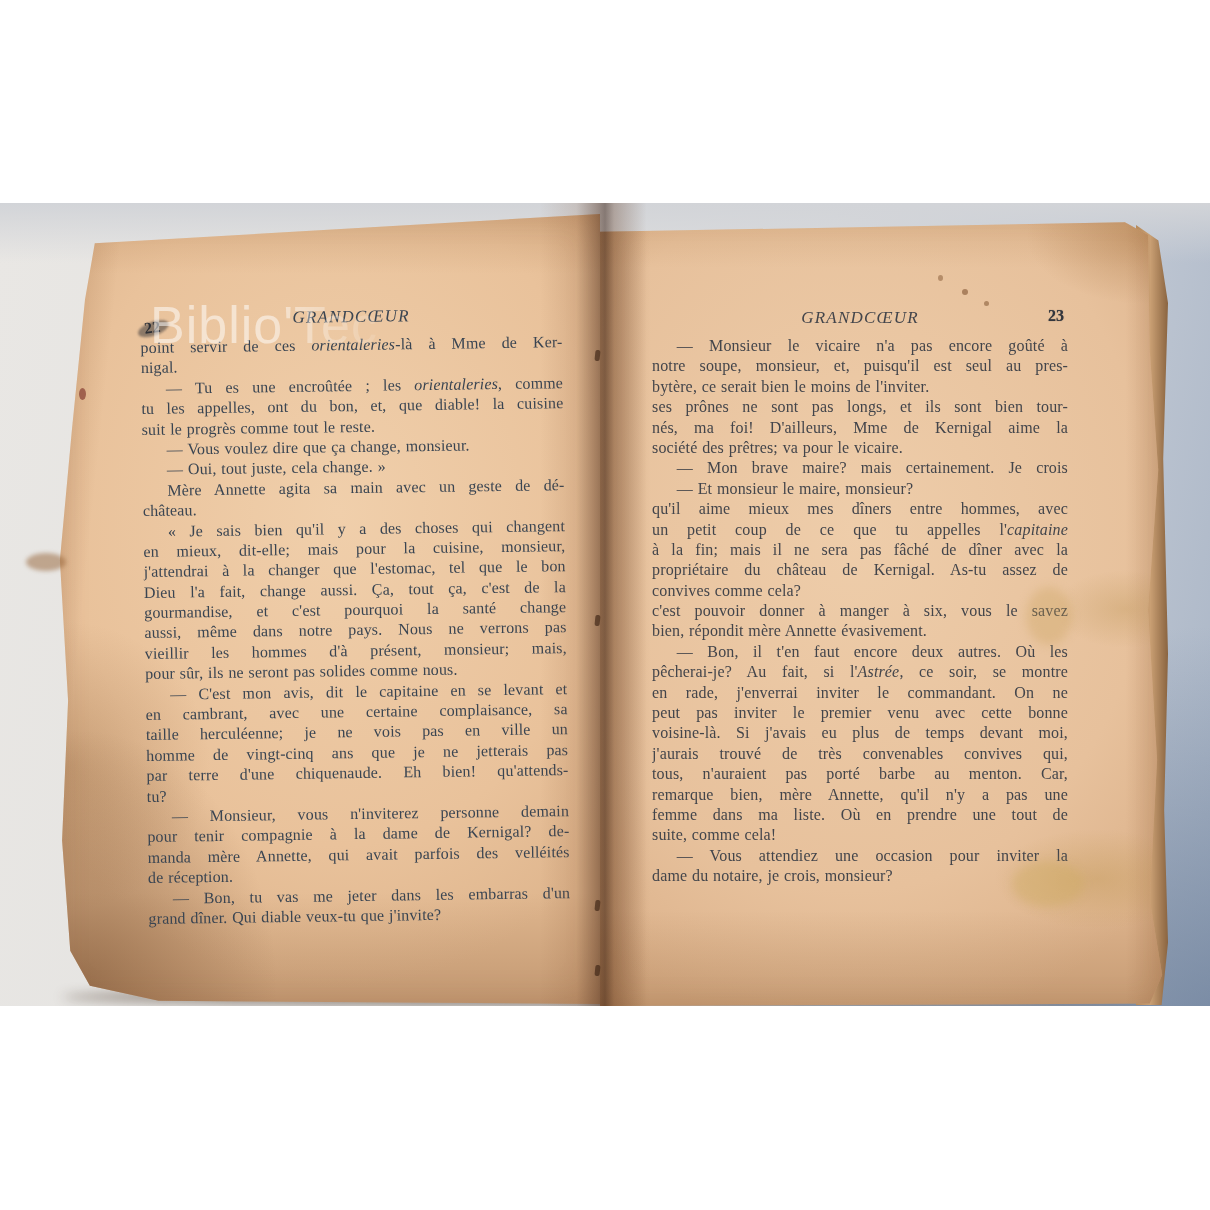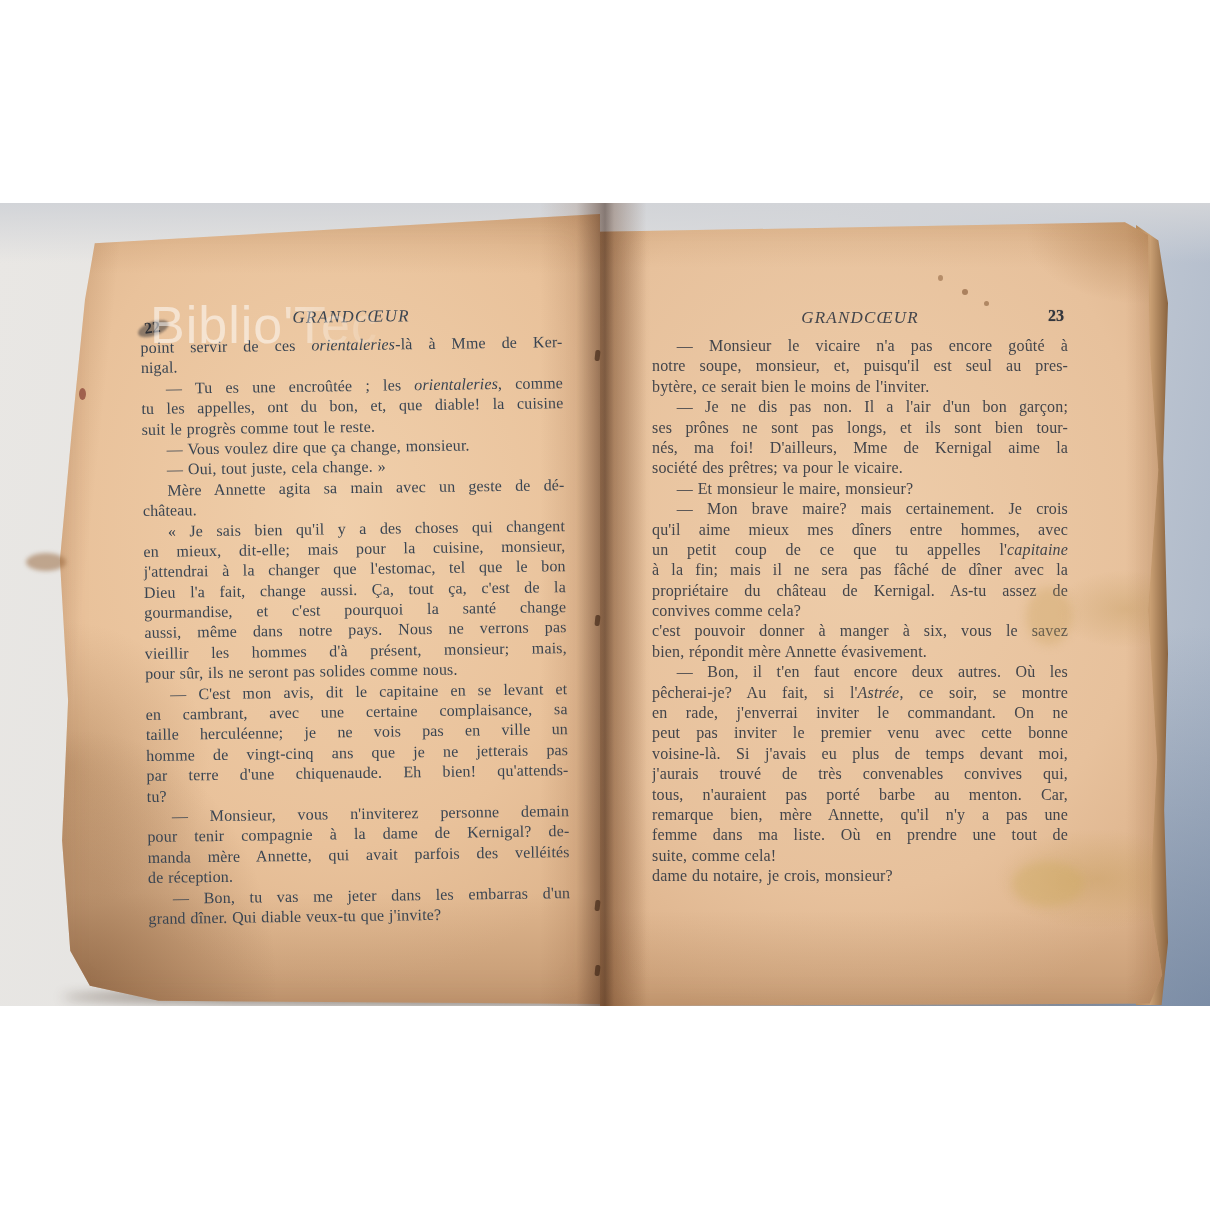--- a/index.html
+++ b/index.html
@@ -151,43 +151,43 @@
   <div class="page page-right">
     <div class="content content-right">
       <div class="page-header">
         <span class="running-title">GRANDCŒUR</span>
         <span class="pgnum pgnum-right">23</span>
       </div>
       <div class="lines">
           <div class="line indent"><span>— Monsieur le vicaire n'a pas encore goûté à</span></div>
           <div class="line"><span>notre soupe, monsieur, et, puisqu'il est seul au pres-</span></div>
           <div class="line end"><span>bytère, ce serait bien le moins de l'inviter.</span></div>
-          <div class="line indent"><span>— Je ne dis pas non. Il a l'air d'un bon garçon;</span></div>
           <div class="line"><span>ses prônes ne sont pas longs, et ils sont bien tour-</span></div>
           <div class="line"><span>nés, ma foi! D'ailleurs, Mme de Kernigal aime la</span></div>
           <div class="line end"><span>société des prêtres; va pour le vicaire.</span></div>
+          <div class="line indent"><span>— Mon brave maire? mais certainement. Je crois</span></div>
           <div class="line indent end"><span>— Et monsieur le maire, monsieur?</span></div>
-          <div class="line indent"><span>— Mon brave maire? mais certainement. Je crois</span></div>
           <div class="line"><span>qu'il aime mieux mes dîners entre hommes, avec</span></div>
           <div class="line"><span>un petit coup de ce que tu appelles l'</span><i>capitaine</i></div>
           <div class="line"><span>à la fin; mais il ne sera pas fâché de dîner avec la</span></div>
           <div class="line"><span>propriétaire du château de Kernigal. As-tu assez de</span></div>
           <div class="line end"><span>convives comme cela?</span></div>
           <div class="line"><span>c'est pouvoir donner à manger à six, vous le savez</span></div>
           <div class="line end"><span>bien, répondit mère Annette évasivement.</span></div>
           <div class="line indent"><span>— Bon, il t'en faut encore deux autres. Où les</span></div>
           <div class="line"><span>pêcherai-je? Au fait, si l'</span><i>Astrée</i><span>, ce soir, se montre</span></div>
           <div class="line"><span>en rade, j'enverrai inviter le commandant. On ne</span></div>
           <div class="line"><span>peut pas inviter le premier venu avec cette bonne</span></div>
           <div class="line"><span>voisine-là. Si j'avais eu plus de temps devant moi,</span></div>
           <div class="line"><span>j'aurais trouvé de très convenables convives qui,</span></div>
           <div class="line"><span>tous, n'auraient pas porté barbe au menton. Car,</span></div>
           <div class="line"><span>remarque bien, mère Annette, qu'il n'y a pas une</span></div>
           <div class="line"><span>femme dans ma liste. Où en prendre une tout de</span></div>
           <div class="line end"><span>suite, comme cela!</span></div>
+          <div class="line indent"><span>— Vous attendiez une occasion pour inviter la</span></div>
           <div class="line end"><span>dame du notaire, je crois, monsieur?</span></div>
         </div>
     </div>
   </div>
 
   <div class="gutter">
     <div class="stitch stitch-1"></div>
     <div class="stitch stitch-2"></div>
     <div class="stitch stitch-3"></div>
     <div class="stitch stitch-4"></div>

